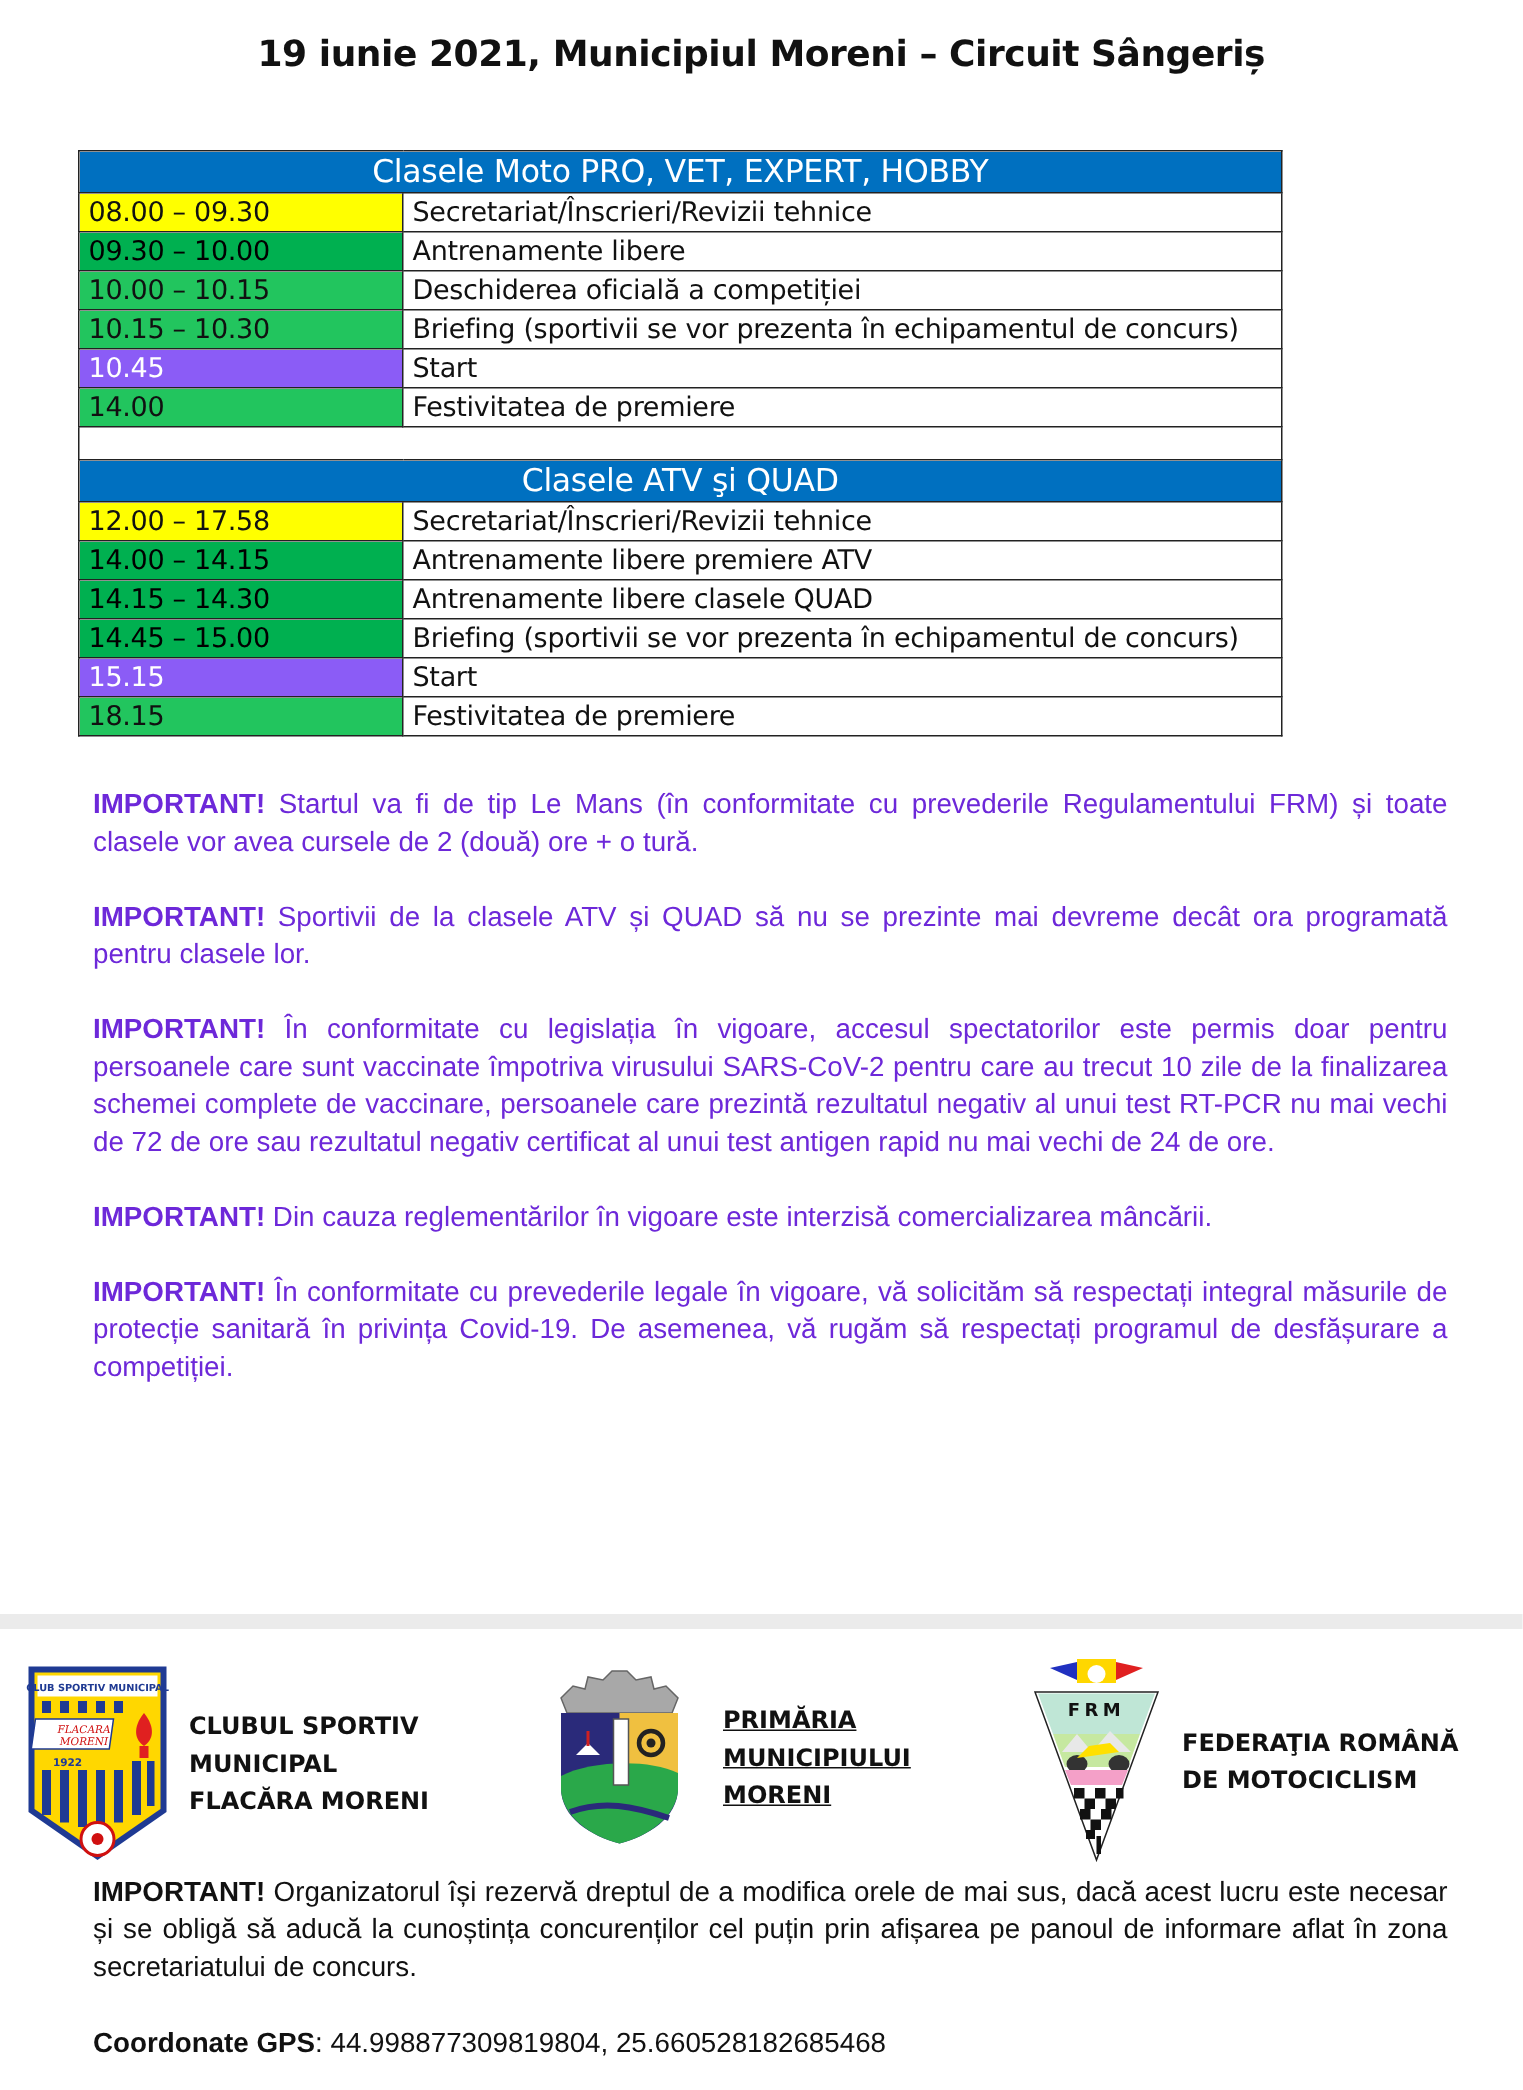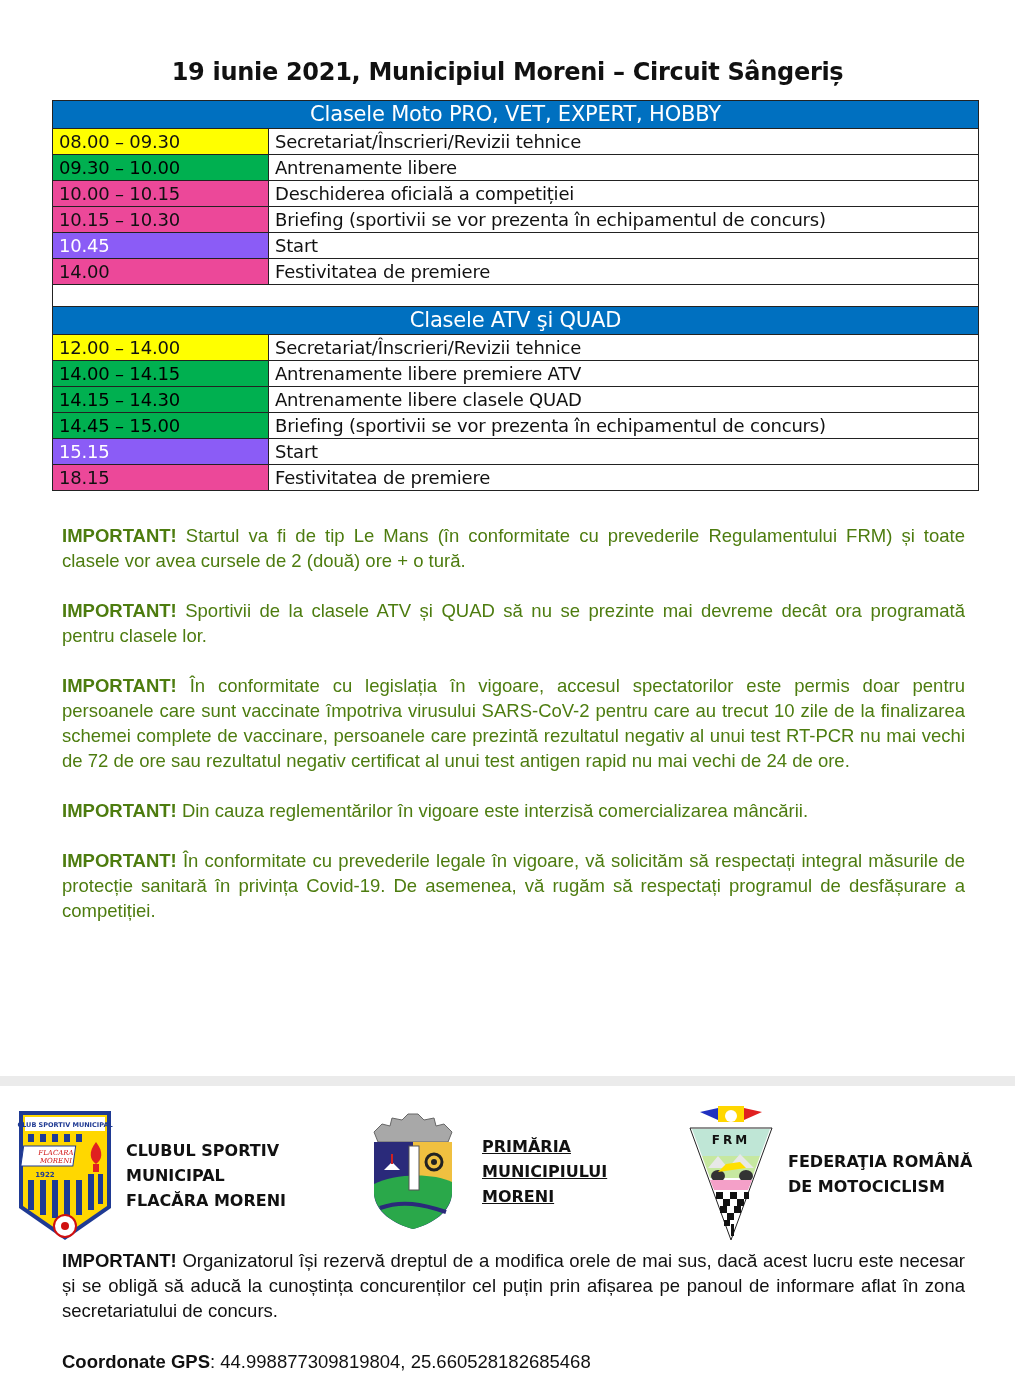--- a/index.html
+++ b/index.html
@@ -1,37 +1,37 @@
 <!DOCTYPE html>
 <html><head>
   <meta charset="utf-8">
   <style>
     html, body { margin: 0; padding: 0; background: #ffffff; }
     body { width: 1015px; height: 1393px; position: relative; overflow: hidden;
            font-family: "DejaVu Sans", sans-serif; color: #111; }
     .title { position: absolute; top: 22px; left: 0; width: 1015px; text-align: center;
              font-family: "DejaVu Sans", sans-serif; font-weight: bold; font-size: 24px;
-             letter-spacing: -0.3px; color: #111; margin-top: 36px; }
-    table.sched { position: absolute; left: 52px; top: 100px; width: 927px;
+             letter-spacing: -0.3px; color: #111; }
+    table.sched { position: absolute; left: 52px; top: 100px; width: 803px;
                   border-collapse: collapse; font-family: "DejaVu Sans", sans-serif;
                   font-size: 18px; }
     table.sched td { border: 1px solid #222; padding: 0 4px 0 6px; height: 25px;
                      line-height: 25px; white-space: nowrap; overflow: hidden;
                      letter-spacing: -0.2px; }
     table.sched td.time { width: 205px; }
     table.sched tr.head td { background: #0070c0; color: #ffffff; text-align: center;
                              font-size: 21px; height: 27px; line-height: 27px; padding: 0; }
     table.sched tr.spacer td { height: 21px; }
     .c-yellow { background: #ffff00; color: #111; }
     .c-green { background: #00b050; color: #000000; }
     .c-red { background: #8b5cf6; color: #ffffff; }
-    .c-white { background: #ec4899; color: #111; }
+    .c-white { background: #22c55e; color: #111; }
     .notes { position: absolute; left: 62px; top: 523px; width: 903px;
              font-family: "Liberation Sans Narrow", "Liberation Sans", sans-serif;
-             font-size: 18.5px; line-height: 25px; text-align: justify; color: #4d7c0f; }
+             font-size: 18.5px; line-height: 25px; text-align: justify; color: #6d28d9; }
     .notes p { margin: 0 0 25px 0; }
     .notes b { font-weight: bold; }
     .band { position: absolute; left: 0; top: 1076px; width: 1015px; height: 10px; background: #ebebeb; }
     .logo-row { position: absolute; top: 1100px; left: 0; width: 1015px; height: 145px; }
     .org { position: absolute; display: flex; align-items: center; }
     .org-text { font-family: "DejaVu Sans", sans-serif; font-weight: bold; font-size: 16px;
                 line-height: 25px; color: #111; white-space: pre-line; }
     .bottom-note { position: absolute; left: 62px; top: 1248px; width: 903px;
                    font-family: "Liberation Sans", sans-serif; font-size: 18.5px;
                    line-height: 25px; text-align: justify; color: #111; }
@@ -72,21 +72,21 @@
     <td class="time c-white">14.00</td>
     <td>Festivitatea de premiere</td>
   </tr>
   <tr class="spacer">
     <td colspan="2"></td>
   </tr>
   <tr class="head">
     <td colspan="2">Clasele ATV şi QUAD</td>
   </tr>
   <tr>
-    <td class="time c-yellow">12.00 – 14.00</td>
+    <td class="time c-yellow">12.00 – 17.58</td>
     <td>Secretariat/Înscrieri/Revizii tehnice</td>
   </tr>
   <tr>
     <td class="time c-green">14.00 – 14.15</td>
     <td>Antrenamente libere premiere ATV</td>
   </tr>
   <tr>
     <td class="time c-green">14.15 – 14.30</td>
     <td>Antrenamente libere clasele QUAD</td>
   </tr>

